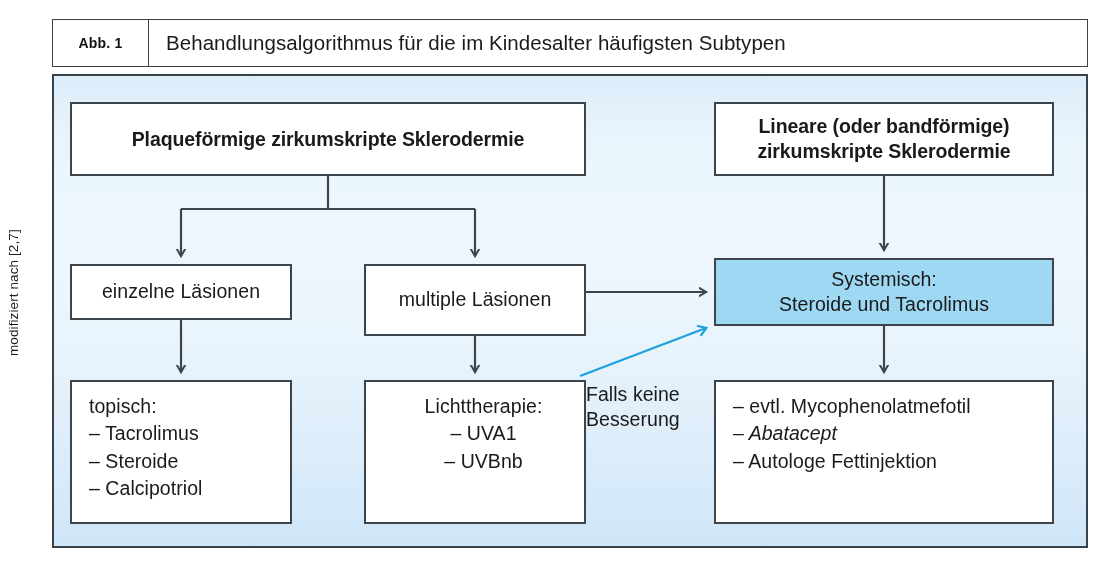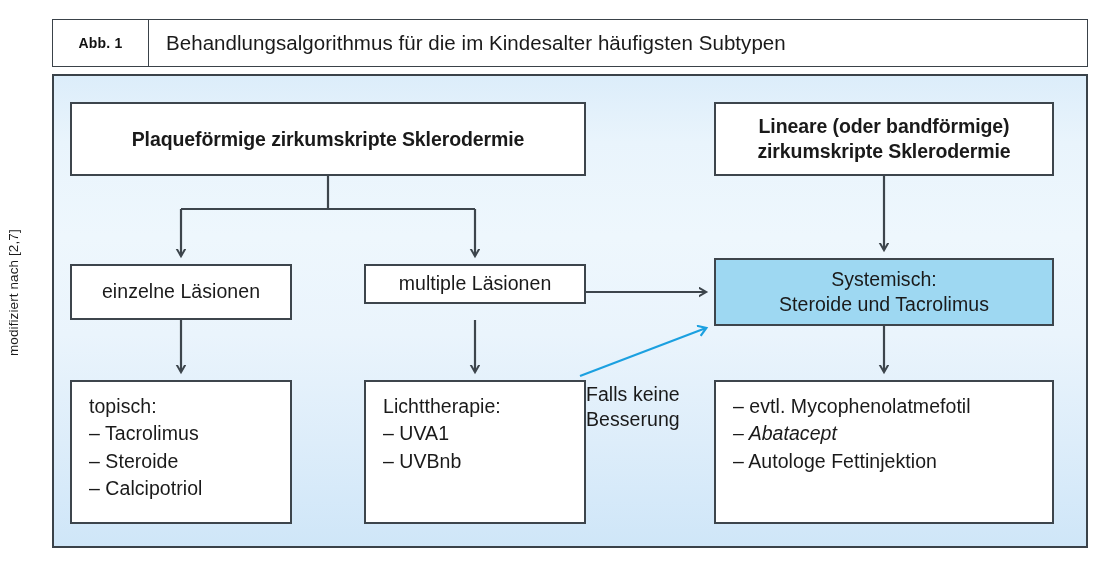--- a/index.html
+++ b/index.html
@@ -122,24 +122,24 @@
 
   .node.highlight {
     background: #9ed8f2;
     border: 2px solid #3d454c;
   }
 
   
   #node-plaque      { left: 16px;  top: 26px;  width: 516px; height: 74px; }
   #node-linear      { left: 660px; top: 26px;  width: 340px; height: 74px; text-align: right; }
   #node-single      { left: 16px;  top: 188px; width: 222px; height: 56px; }
-  #node-multiple    { left: 310px; top: 188px; width: 222px; height: 40px; }
+  #node-multiple    { left: 310px; top: 188px; width: 222px; height: 72px; }
   #node-systemic    { left: 660px; top: 182px; width: 340px; height: 68px; }
   #node-topical     { left: 16px;  top: 304px; width: 222px; height: 144px; }
-  #node-photo       { left: 310px; top: 304px; width: 222px; height: 144px; }
+  #node-photo       { left: 310px; top: 304px; width: 222px; height: 144px; text-align: center; }
   #node-systemic2   { left: 660px; top: 304px; width: 340px; height: 144px; }
 
   
   .annotation {
     position: absolute;
     left: 532px;
     top: 306px;
     width: 140px;
     font-size: 19.5px;
     line-height: 1.28;

